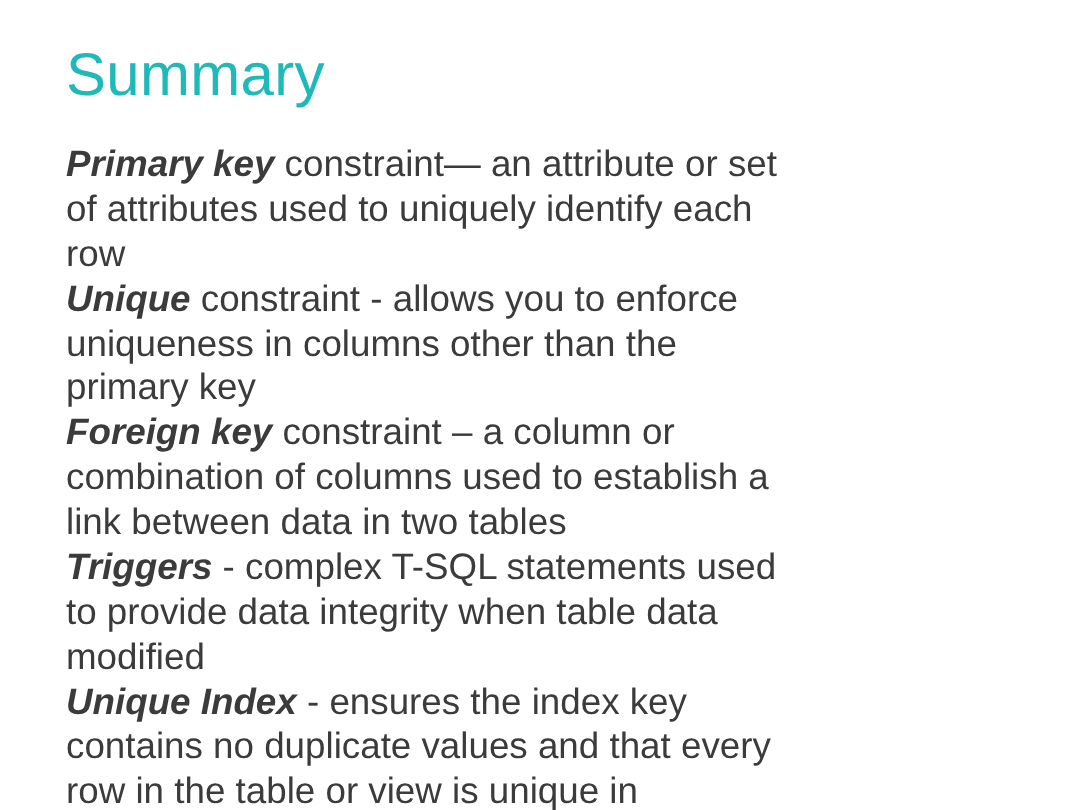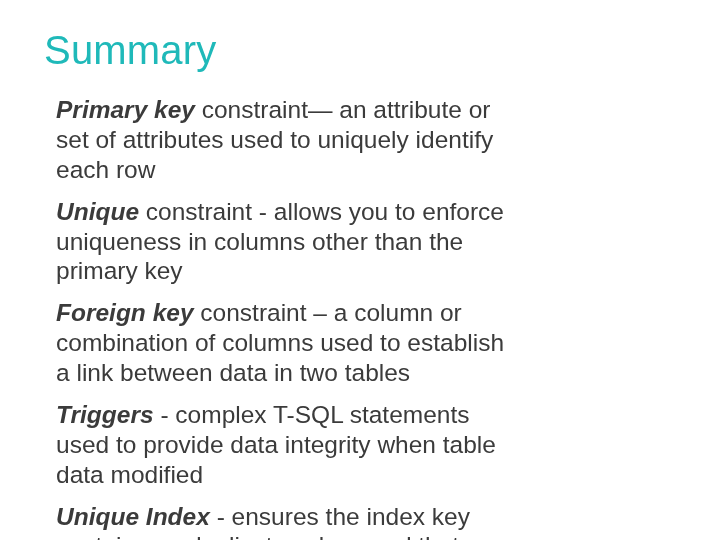--- a/index.html
+++ b/index.html
@@ -24,21 +24,21 @@
     color: #1fb9b9;
     margin: 0 0 22px 0;
     letter-spacing: 0.2px;
   }
   .body {
     font-size: 24.5px;
     line-height: 1.22;
     font-weight: 400;
   }
   .item {
-    margin: 12px;
+    margin: 0;
   }
   .term {
     font-weight: 700;
     font-style: italic;
   }
 </style>
 </head>
 <body>
 
 <div class="slide">

